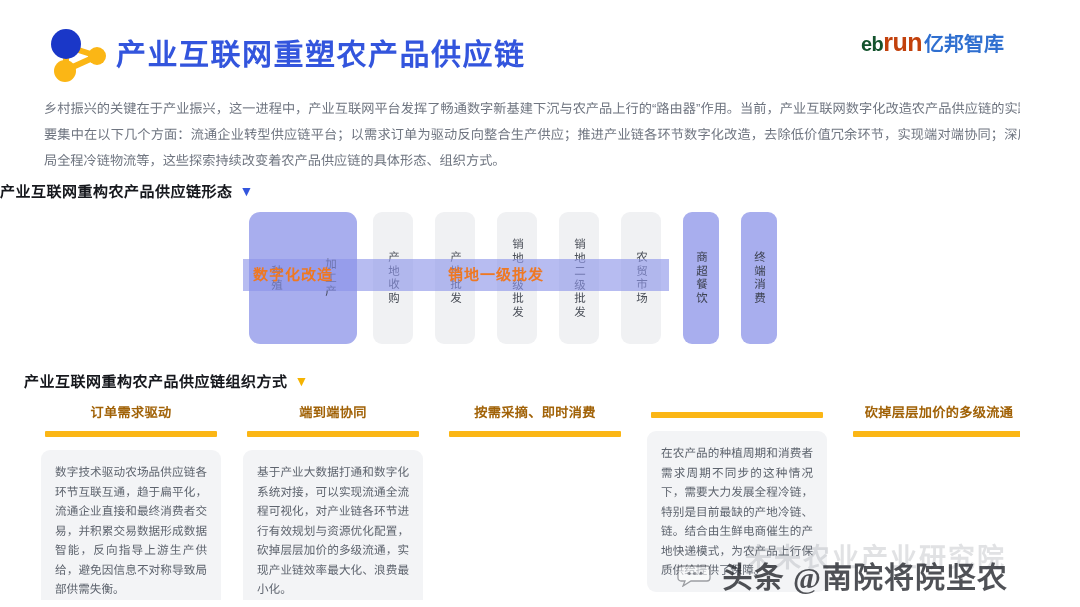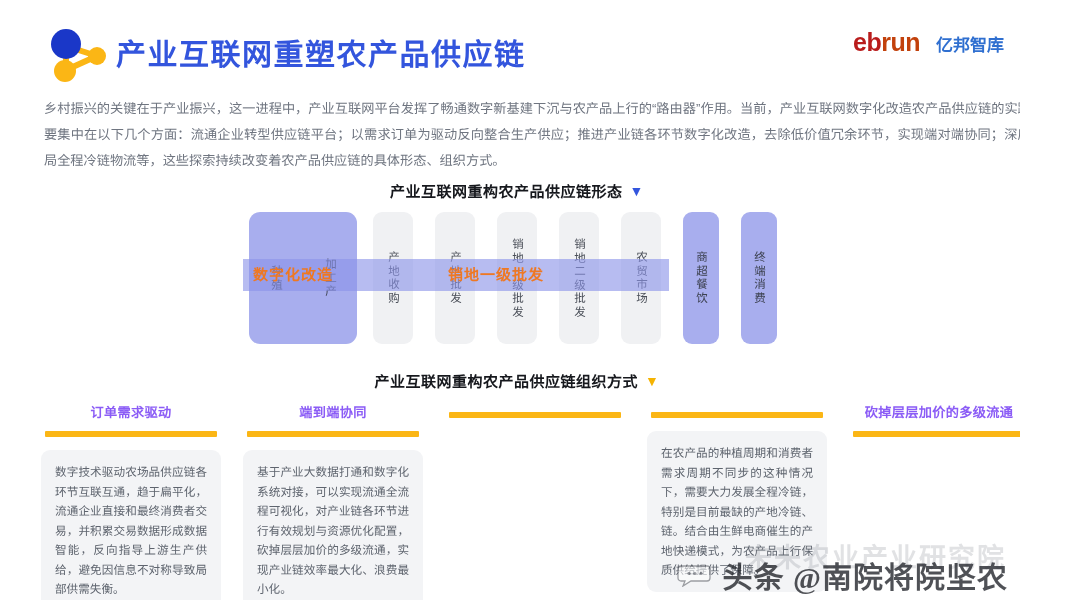--- a/index.html
+++ b/index.html
@@ -51,58 +51,57 @@
 
   .logo {
     position: absolute;
     right: 16px;
     top: 6px;
     display: flex;
     align-items: baseline;
     font-weight: bold;
     letter-spacing: -0.5px;
   }
-  .logo-eb   { font-size: 25px; color: #b91c1c; }
+  .logo-eb   { font-size: 20px; color: #14532d; }
   .logo-run  { font-size: 25px; color: #c2410c; }
-  .logo-cn   { font-size: 17px; color: #2f6fd0; margin-left: 16px; letter-spacing: 0px; }
+  .logo-cn   { font-size: 20px; color: #2f6fd0; margin-left: 2px; letter-spacing: 0px; }
 
   
   .intro {
     position: absolute;
     left: 44px;
     top: 96px;
     width: 1000px;
     font-size: 13.2px;
     line-height: 26px;
     color: #6f7580;
     text-align: justify;
   }
 
   
   .section-heading {
     position: absolute;
     width: 100%;
-    text-align: center;
+    text-align: left;
     font-size: 15px;
     font-weight: bold;
     color: #16181d;
     letter-spacing: 0.5px;
-    margin-left: 7px;
   }
   .section-heading .tri {
     display: inline-block;
     margin-left: 7px;
     font-size: 14px;
     transform: translateY(-1px);
   }
   .tri-blue  { color: #3355dd; }
   .tri-amber { color: #f5b301; }
 
   #heading-form { top: 180px; }
-  #heading-org  { top: 370px; }
+  #heading-org  { top: 370px; padding-left: 24px; }
 
   
   .flow {
     position: absolute;
     top: 212px;
     left: 0;
     width: 100%;
     height: 132px;
   }
   .flow-inner {
@@ -185,21 +184,21 @@
     gap: 8px;
   }
   .card {
     width: 194px;
     position: relative;
   }
   .card-title {
     text-align: center;
     font-size: 13.2px;
     font-weight: bold;
-    color: #8b5cf6;
+    color: #a16207;
     letter-spacing: 0.3px;
     white-space: nowrap;
   }
   .card-rule {
     margin: 10px auto 0;
     width: 172px;
     height: 6px;
     border-radius: 1px;
     background: #fbb615;
   }
@@ -345,20 +344,21 @@
       <div class="card-body">数字技术驱动农场品供应链各环节互联互通，趋于扁平化，流通企业直接和最终消费者交易，并积累交易数据形成数据智能，反向指导上游生产供给，避免因信息不对称导致局部供需失衡。</div>
     </div>
 
     <div class="card">
       <div class="card-title">端到端协同</div>
       <div class="card-rule"></div>
       <div class="card-body">基于产业大数据打通和数字化系统对接，可以实现流通全流程可视化，对产业链各环节进行有效规划与资源优化配置，砍掉层层加价的多级流通，实现产业链效率最大化、浪费最小化。</div>
     </div>
 
     <div class="card">
+      <div class="card-title">按需采摘、即时消费</div>
       <div class="card-rule"></div>
     </div>
 
     <div class="card">
       <div class="card-rule"></div>
       <div class="card-body">在农产品的种植周期和消费者需求周期不同步的这种情况下，需要大力发展全程冷链，特别是目前最缺的产地冷链、链。结合由生鲜电商催生的产地快递模式，为农产品上行保质供给提供了保障。</div>
     </div>
 
     <div class="card">
       <div class="card-title">砍掉层层加价的多级流通</div>

